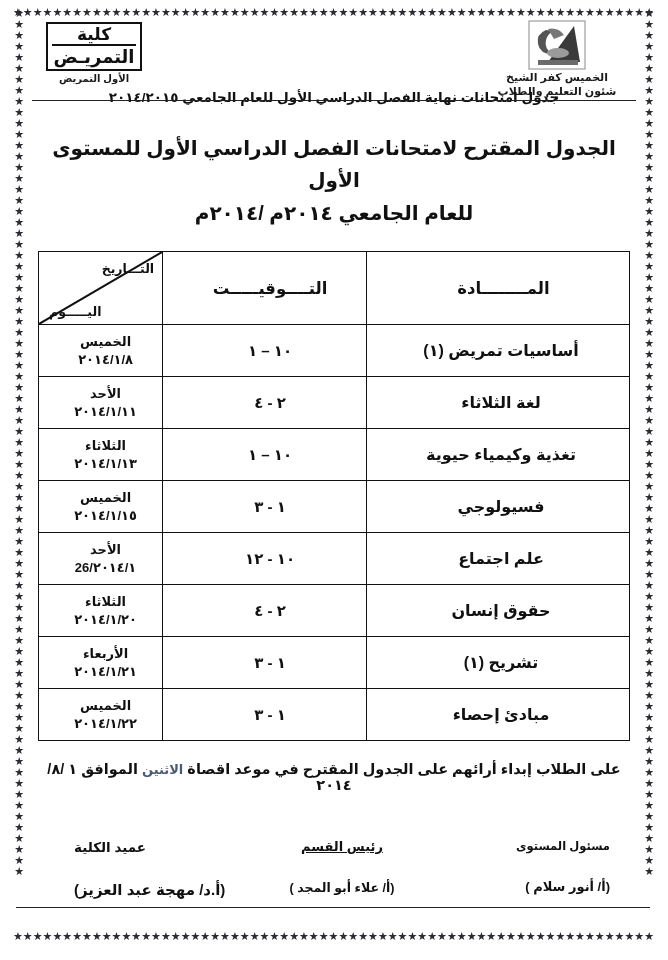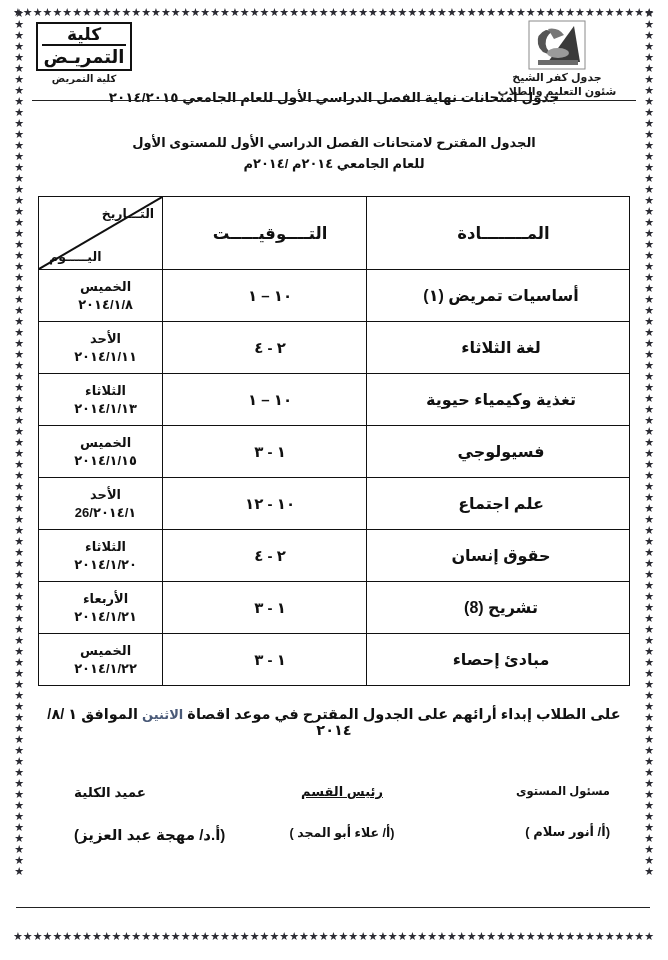--- a/index.html
+++ b/index.html
@@ -66,21 +66,21 @@
   }
 
   
   .header {
     position: relative;
     height: 82px;
   }
   .logo-left {
     position: absolute;
     right: auto;
-    left: 6px;
+    left: 16px;
     top: 2px;
     width: 96px;
     text-align: center;
   }
   .logo-box {
     border: 2px solid #111;
     padding: 2px 4px 3px 4px;
     background: #fff;
   }
   .logo-box .l1, .logo-box .l2 {
@@ -149,21 +149,21 @@
     border-top: 1.6px solid #222;
   }
 
   
   .title-block {
     margin-top: 30px;
     text-align: center;
     color: #111;
   }
   .title-line {
-    font-size: 13px;
+    font-size: 20px;
     font-weight: bold;
     line-height: 1.62;
     letter-spacing: 0px;
   }
 
   
   .table-wrap {
     margin-top: 22px;
     padding: 0 8px;
   }
@@ -308,35 +308,35 @@
 
   <div class="content">
 
     <div class="header">
 
       <div class="logo-left">
         <div class="logo-box">
           <div class="l1">كلية</div>
           <div class="l2">التمريـض</div>
         </div>
-        <div class="logo-cap">كلية التمريض</div>
+        <div class="logo-cap">الأول التمريض</div>
       </div>
 
       <div class="uni-right">
         <div class="uni-emblem">
           <svg viewBox="0 0 58 50" width="58" height="50" aria-hidden="true">
             <rect x="1" y="1" width="56" height="48" fill="#ffffff" stroke="#8a8a8a" stroke-width="1"></rect>
             <polygon points="46,6 52,42 20,42" fill="#3a3a3a"></polygon>
             <path d="M18 10 q-10 4 -8 14 q2 10 14 10 q-8 -6 -6 -14 q2 -7 8 -9 z" fill="#555"></path>
             <path d="M20 9 q10 -2 16 6 l-10 4 z" fill="#777"></path>
             <rect x="10" y="40" width="40" height="5" fill="#6b6b6b"></rect>
             <ellipse cx="30" cy="33" rx="11" ry="5" fill="#9a9a9a"></ellipse>
           </svg>
         </div>
-        <div class="uni-line">جدول كفر الشيخ</div>
+        <div class="uni-line">الخميس كفر الشيخ</div>
         <div class="uni-line">شئون التعليم والطلاب</div>
       </div>
 
       <div class="subtitle-row">
         <span class="subtitle">جدول امتحانات نهاية الفصل الدراسي الأول للعام الجامعي ٢٠١٤/٢٠١٥</span>
       </div>
 
       <div class="rule-under-header"></div>
     </div>
 
@@ -412,21 +412,21 @@
             </tr>
             <tr>
               <td class="subject">حقوق إنسان</td>
               <td class="time">٢  -  ٤</td>
               <td class="daydate">
                 <span class="d-day">الثلاثاء</span>
                 <span class="d-date">٢٠١٤/١/٢٠</span>
               </td>
             </tr>
             <tr>
-              <td class="subject">تشريح (8)</td>
+              <td class="subject">تشريح (١)</td>
               <td class="time">١  -  ٣</td>
               <td class="daydate">
                 <span class="d-day">الأربعاء</span>
                 <span class="d-date">٢٠١٤/١/٢١</span>
               </td>
             </tr>
             <tr>
               <td class="subject">مبادئ إحصاء</td>
               <td class="time">١  -  ٣</td>
               <td class="daydate">

